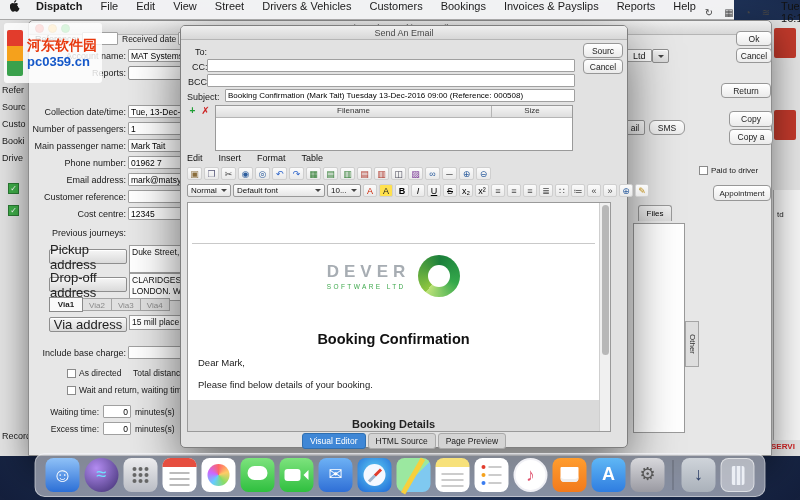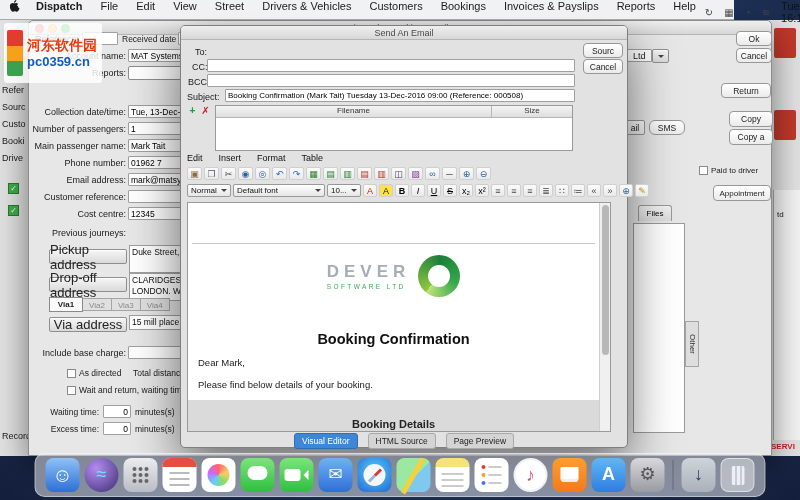--- a/index.html
+++ b/index.html
@@ -79,21 +79,21 @@
   .logo-sub{font-size:6.5px;color:#3fa94d;letter-spacing:2.4px;margin-top:1px}
   .logo-ring{width:42px;height:42px;border-radius:50%;position:relative;
        background:conic-gradient(from 220deg,#8ec63f,#1b7f3b 40%,#34a84b 70%,#bfe37a);}
   .logo-ring::after{content:"";position:absolute;inset:10px;background:#fff;border-radius:50%}
   .ed-heading{position:absolute;left:0;right:11px;top:128px;text-align:center;font-size:14.5px;font-weight:bold;color:#111}
   .ed-text{position:absolute;left:10px;font-size:9.5px;color:#222}
   .ed-section{position:absolute;left:0;right:11px;bottom:0;height:30px;background:#dadada;display:flex;
        flex-direction:column;justify-content:flex-end;align-items:center;font-size:11px;font-weight:bold;color:#222;padding-bottom:1px}
   .scrollbar{position:absolute;right:0;top:0;bottom:0;width:11px;background:#f0f0f0;border-left:1px solid #cfcfcf;box-sizing:border-box}
   .thumb{position:absolute;left:1.5px;top:2px;width:7px;height:150px;background:#b8b8b8;border-radius:4px}
-  .vtabs{position:absolute;left:0;right:0;top:407px;display:flex;justify-content:center;gap:10px}
+  .vtabs{position:absolute;left:0;right:0;top:407px;display:flex;justify-content:center;gap:2px}
   .vtab{font-size:8.5px;padding:2px 7px;background:#d4d4d4;border:1px solid #a9a9a9;color:#222;border-radius:3px}
   .tab-active{background:#3f87d6;color:#fff;border-color:#2f6fb0}
 
   
   .watermark{position:absolute;left:4px;top:23px;width:98px;height:60px;background:rgba(255,255,255,.82);
        border-radius:3px;z-index:40;display:flex;align-items:center;padding:3px;box-sizing:border-box;gap:4px}
   .wm-ic{width:16px;height:46px;border-radius:2px;flex:0 0 auto;
        background:linear-gradient(#e23c2c 0 34%,#f5a11c 34% 67%,#3aa14c 67%)}
   .wm-line1{font-size:14px;font-weight:bold;color:#e8380d;line-height:18px;white-space:nowrap}
   .wm-line2{font-size:13px;font-weight:bold;color:#1558c9;line-height:16px}

